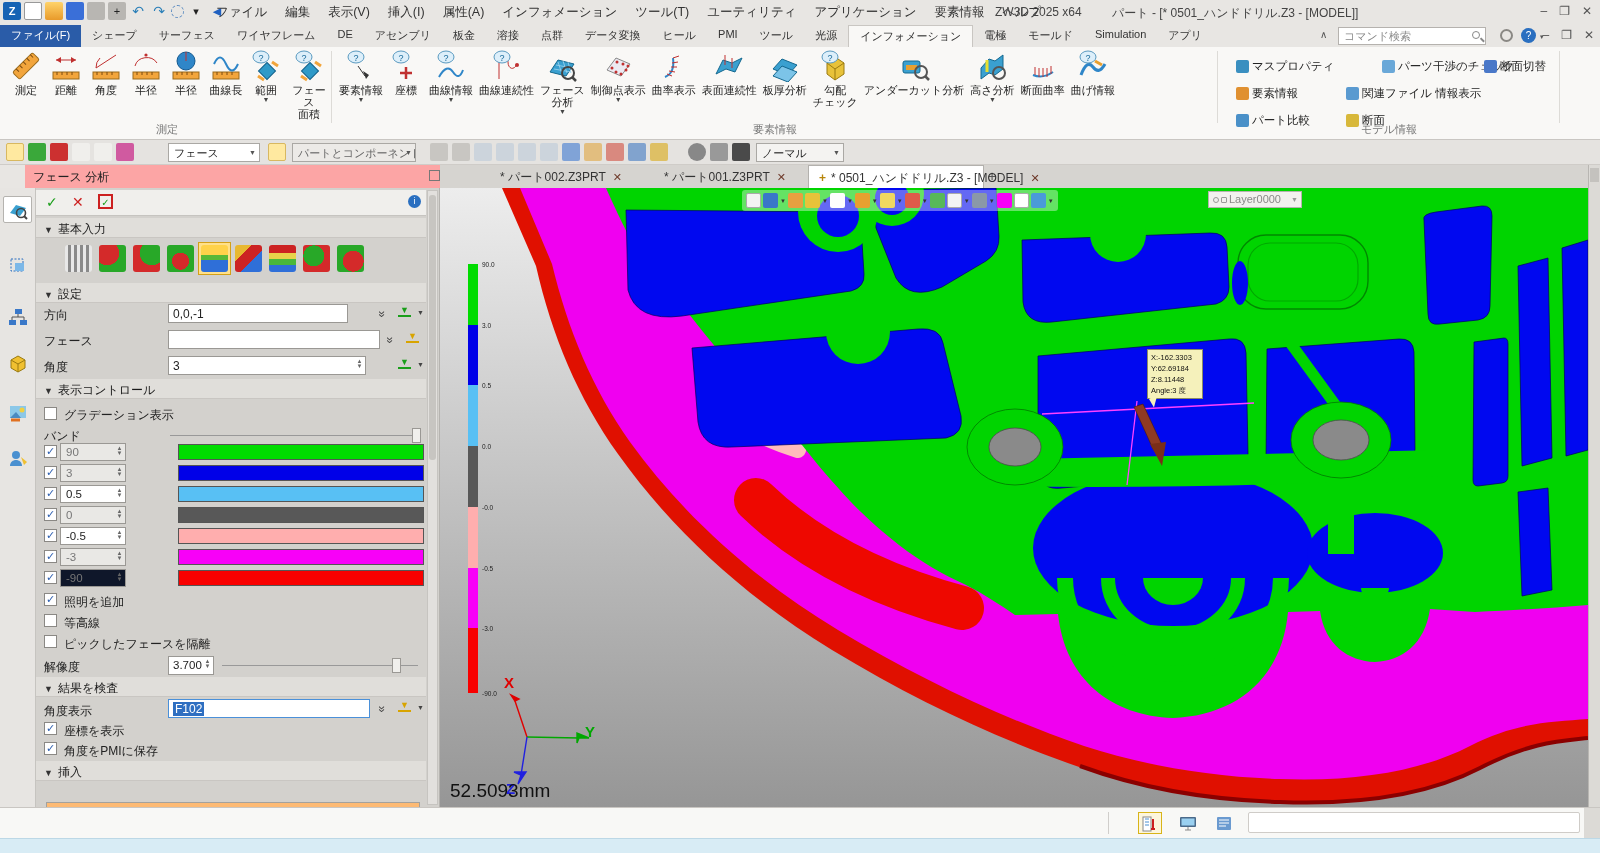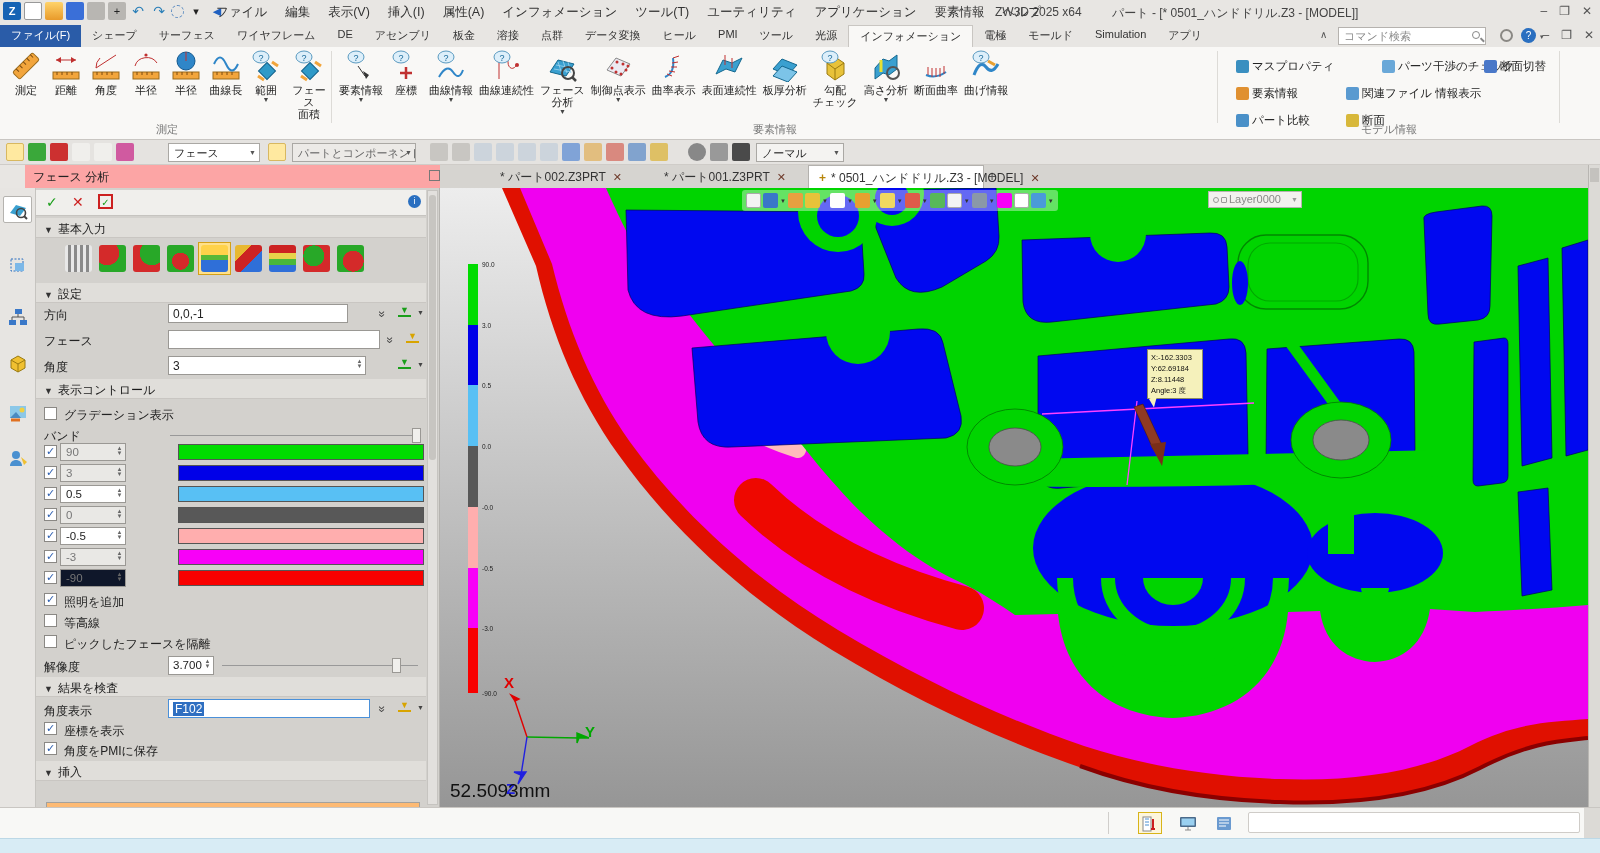--- a/index.html
+++ b/index.html
@@ -415,20 +415,31 @@
                 <ellipse cx="11" cy="7" rx="8" ry="6" fill="#ddeffa" stroke="#5a9ac0"></ellipse>
                 <text x="11" y="10.5" font-size="9" text-anchor="middle" fill="#1a6a9a">?</text>
               </svg></div>
             <div class="rlbl">
               <div>勾配</div>
               <div>チェック</div>
             </div>
           </div>
           <div class="ritem">
             <div class="ric"><svg viewBox="0 0 32 32">
+                <rect x="5" y="11" width="17" height="12" rx="2" fill="#3aa0d0" stroke="#14688f"></rect>
+                <rect x="8" y="15" width="11" height="5" fill="#e8a030"></rect>
+                <circle cx="23" cy="22" r="6" fill="none" stroke="#555" stroke-width="2"></circle>
+                <path d="M27 26l4 4" stroke="#555" stroke-width="2.5"></path>
+              </svg></div>
+            <div class="rlbl">
+              <div>アンダーカット分析</div>
+            </div>
+          </div>
+          <div class="ritem">
+            <div class="ric"><svg viewBox="0 0 32 32">
                 <path d="M5 18l8-9 6 2 8-6v14l-8 6-6-2-8 6z" fill="#3aa0d0" stroke="#14688f"></path>
                 <path d="M11 10v12" stroke="#e8e030" stroke-width="3"></path>
                 <circle cx="23" cy="23" r="6" fill="none" stroke="#555" stroke-width="2"></circle>
               </svg></div>
             <div class="rlbl">
               <div>高さ分析</div>
             </div>
             <div class="dd">▼</div>
           </div>
           <div class="ritem">

